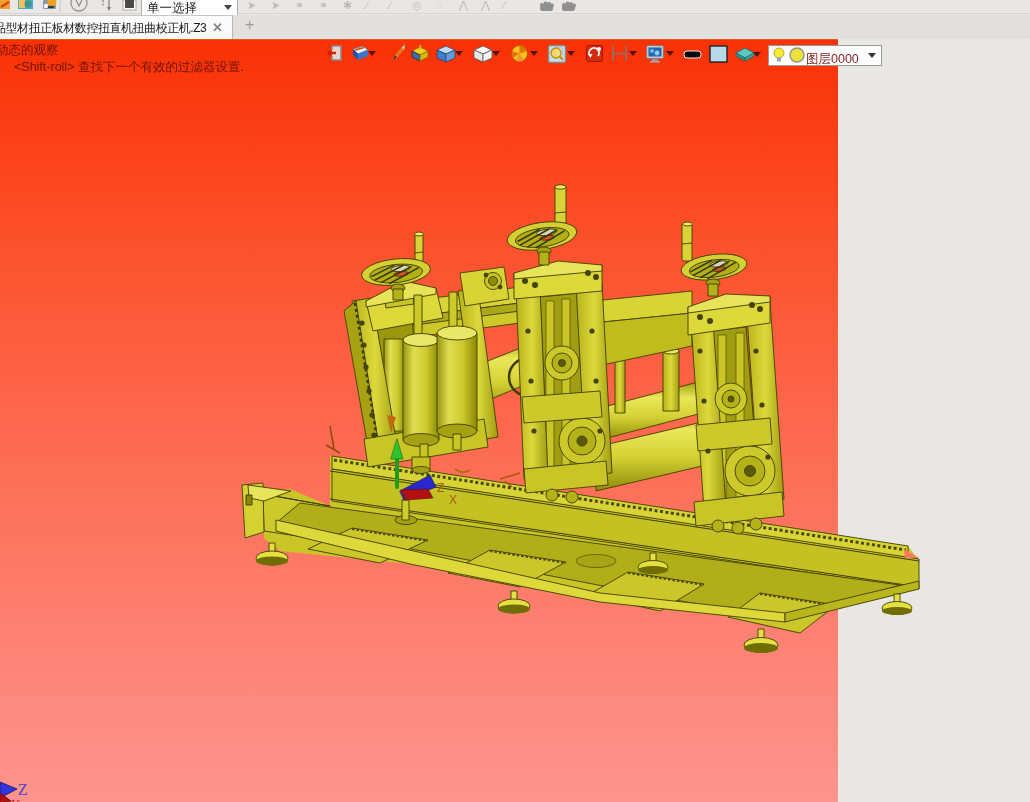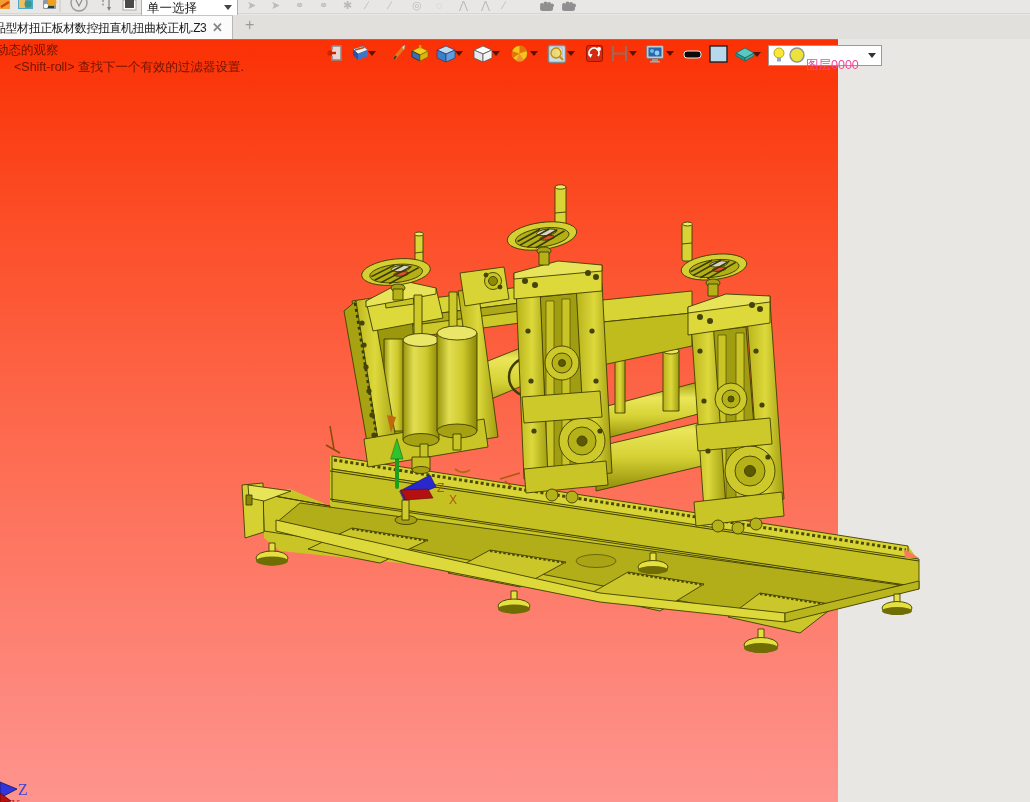--- a/index.html
+++ b/index.html
@@ -14,21 +14,21 @@
   #tabx { position:absolute; left:212px; top:4px; font-size:13px; color:#888; font-weight:bold;}
   #plus { position:absolute; left:245px; top:1px; font-size:16px; color:#9a9a98; }
   
   #vp { position:absolute; left:0; top:39px; width:838px; height:763px;
         background:linear-gradient(180deg,#fa3104 0%, #fc4f29 25%, #fd6a4f 52%, #fd8172 78%, #fe948e 100%); border-top:1px solid #e05a20; }
   .hint { position:absolute; color:#6e1502; font-size:12.5px; white-space:nowrap; }
   
   #rtb { position:absolute; left:0; top:3px; width:1030px; height:22px; }
   
   #layerbox { position:absolute; left:768px; top:2px; width:114px; height:21px; background:#fff; border:1px solid #9a9a9a; }
-  #layertext { position:absolute; left:37px; top:11px; font-size:12.5px; color:#ec4899; }
+  #layertext { position:absolute; left:37px; top:5px; font-size:12.5px; color:#7f1d1d; }
   #layerarrow { position:absolute; right:5px; top:7px; width:0; height:0; border-left:4px solid transparent; border-right:4px solid transparent; border-top:5px solid #333; }
 </style>
 </head>
 <body>
 <div id="stage">
   <div id="row1">
     <svg width="1030" height="14">
 
       <g>
         <rect x="0" y="0" width="10" height="9" fill="#f0a030"></rect>

